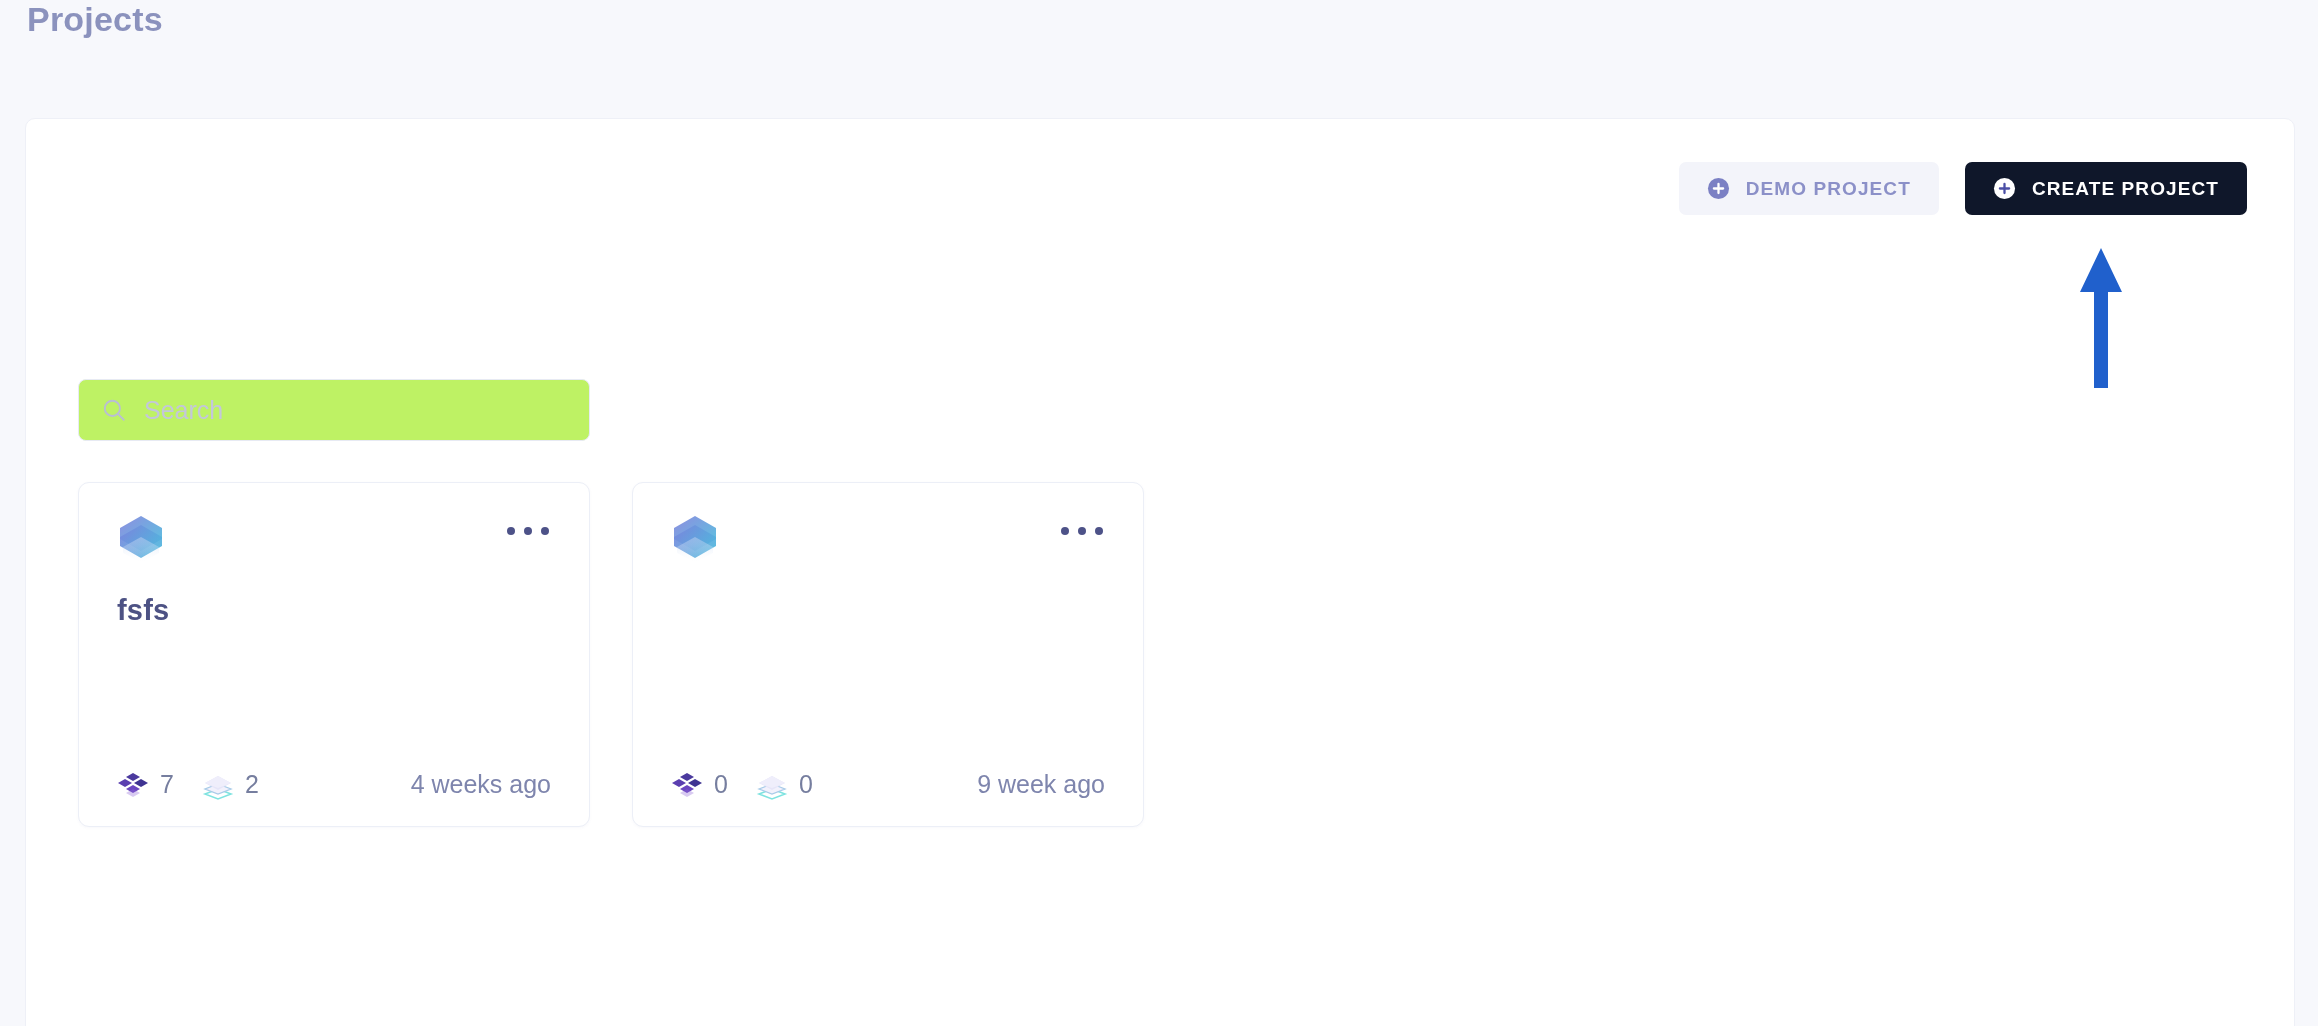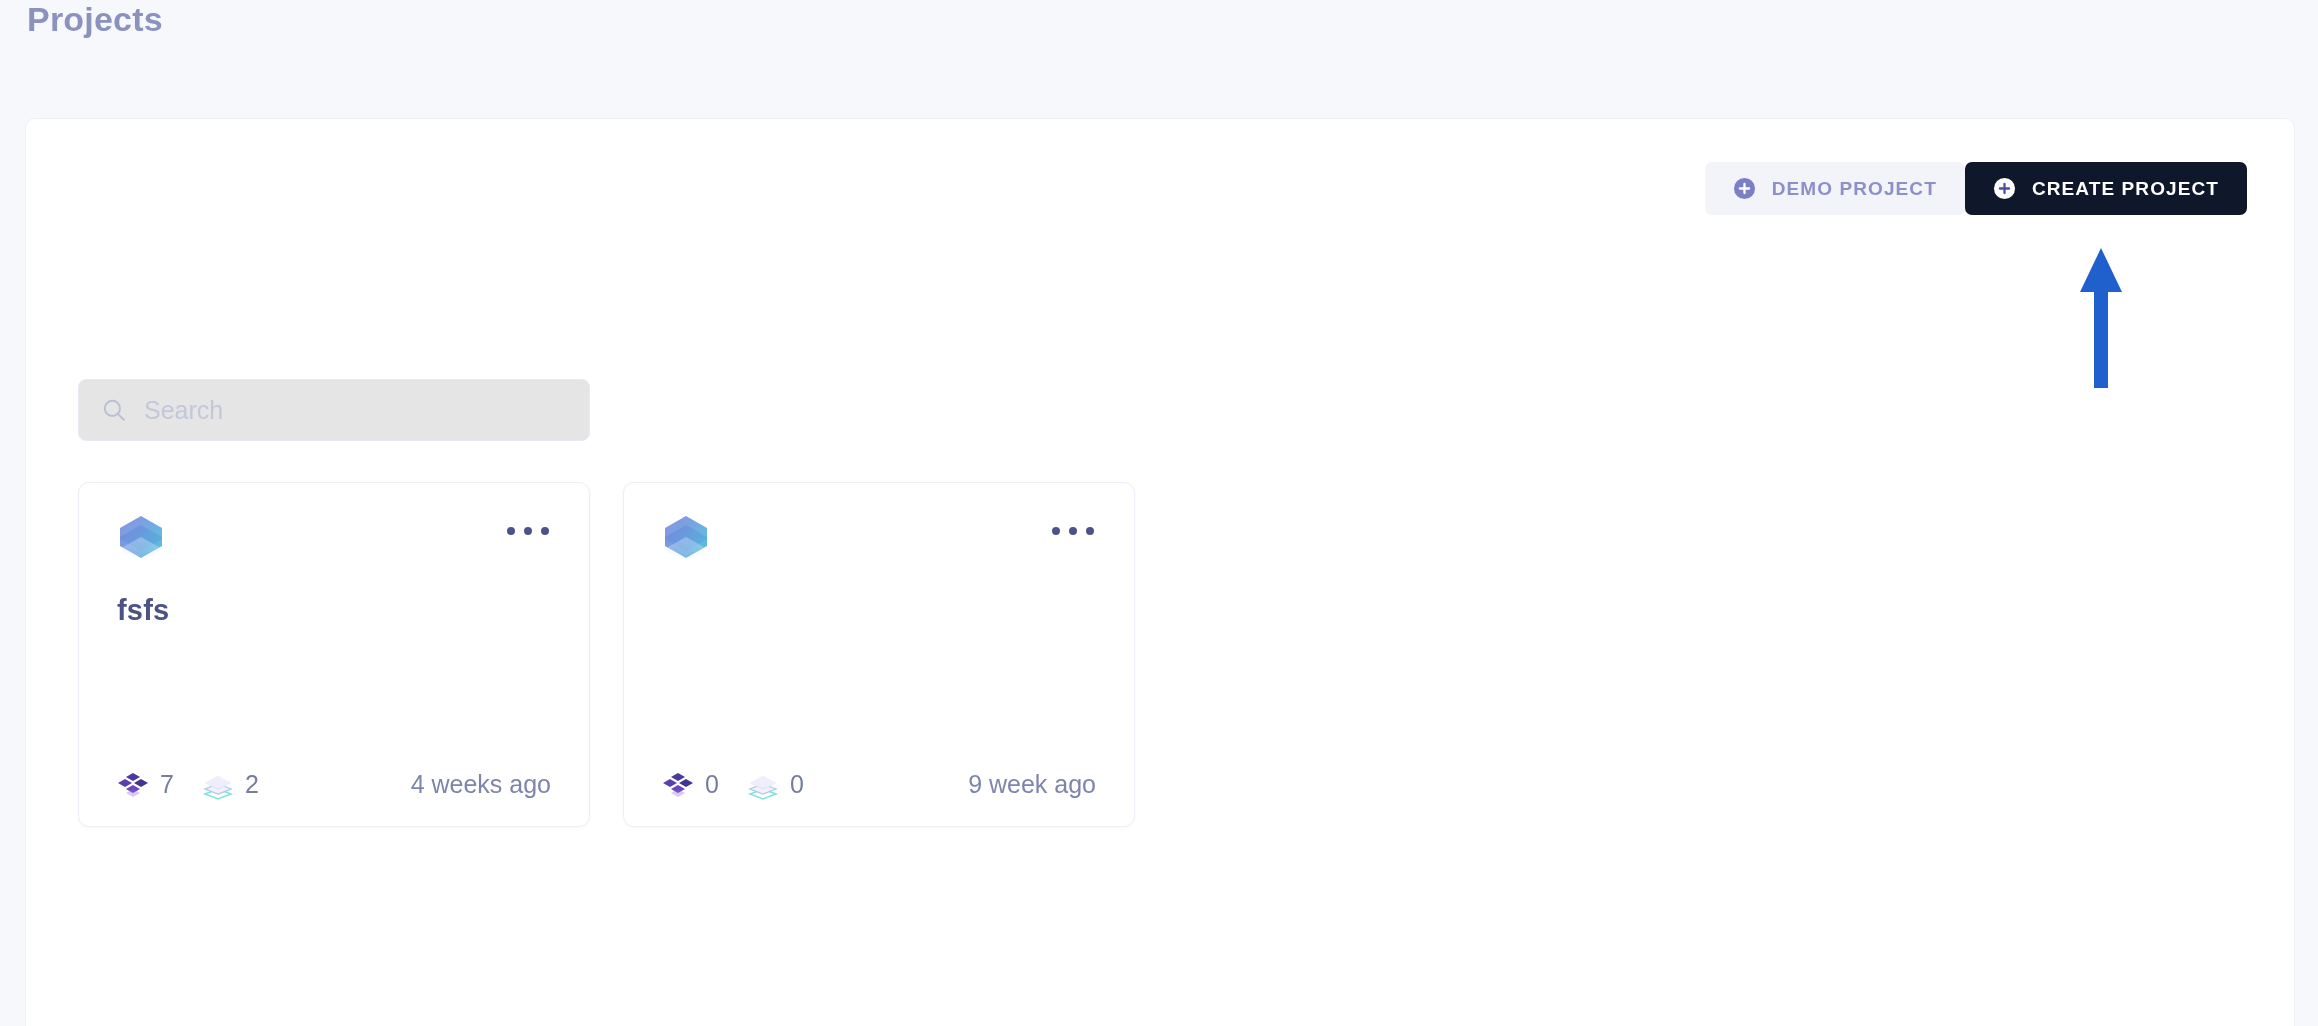--- a/index.html
+++ b/index.html
@@ -43,20 +43,21 @@
     border-radius: 10px 10px 0 0;
   }
 
   
   .toolbar {
     position: absolute;
     right: 47px;
     top: 43px;
     display: flex;
     align-items: center;
+    gap: 26px;
   }
 
   .btn {
     display: inline-flex;
     align-items: center;
     gap: 16px;
     height: 53px;
     padding: 0 28px;
     border: none;
     border-radius: 7px;
@@ -89,21 +90,21 @@
   .search-wrap {
     position: absolute;
     left: 52px;
     top: 260px;
     width: 512px;
     height: 62px;
     display: flex;
     align-items: center;
     gap: 17px;
     padding: 0 22px;
-    background: #e5e5e5;
+    background: #bef264;
     border: 1px solid #e7eaf3;
     border-radius: 8px;
   }
 
   .search-icon { width: 26px; height: 26px; flex: 0 0 26px; display: block; }
 
   .search-input {
     flex: 1;
     border: none;
     outline: none;
@@ -113,21 +114,21 @@
     color: #5d648f;
   }
   .search-input::placeholder { color: #c3c7da; }
 
   
   .cards {
     position: absolute;
     left: 52px;
     top: 363px;
     display: flex;
-    gap: 33px;
+    gap: 42px;
   }
 
   .card {
     position: relative;
     width: 512px;
     height: 345px;
     background: #ffffff;
     border: 1px solid #eceff7;
     border-radius: 11px;
     box-shadow: 0 1px 3px rgba(85, 95, 160, 0.045);

